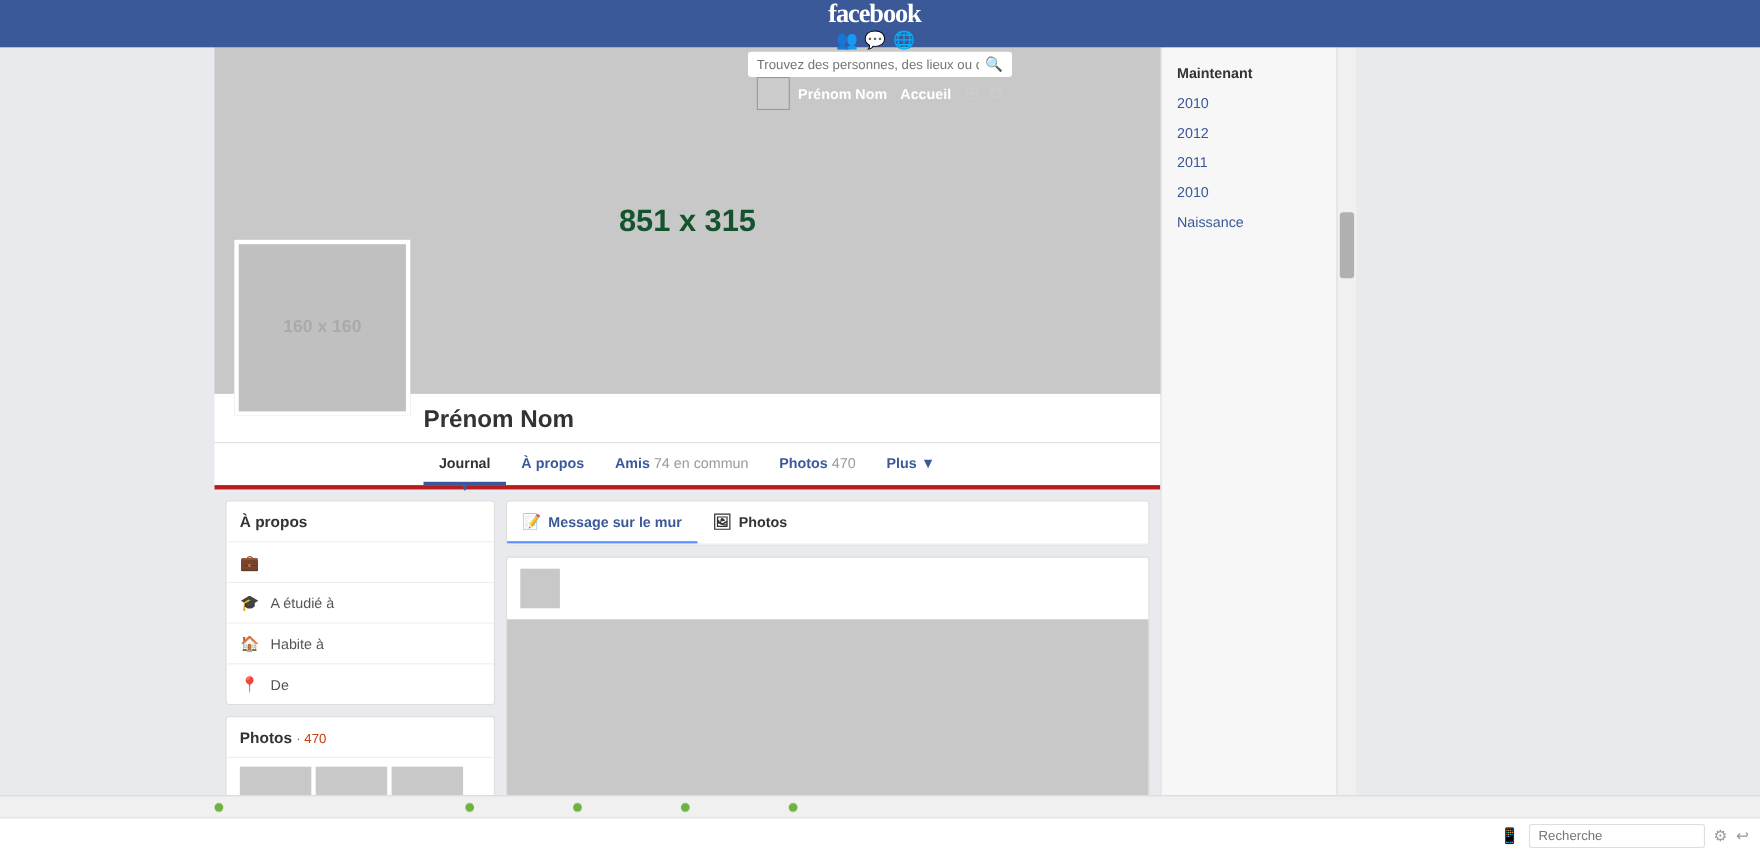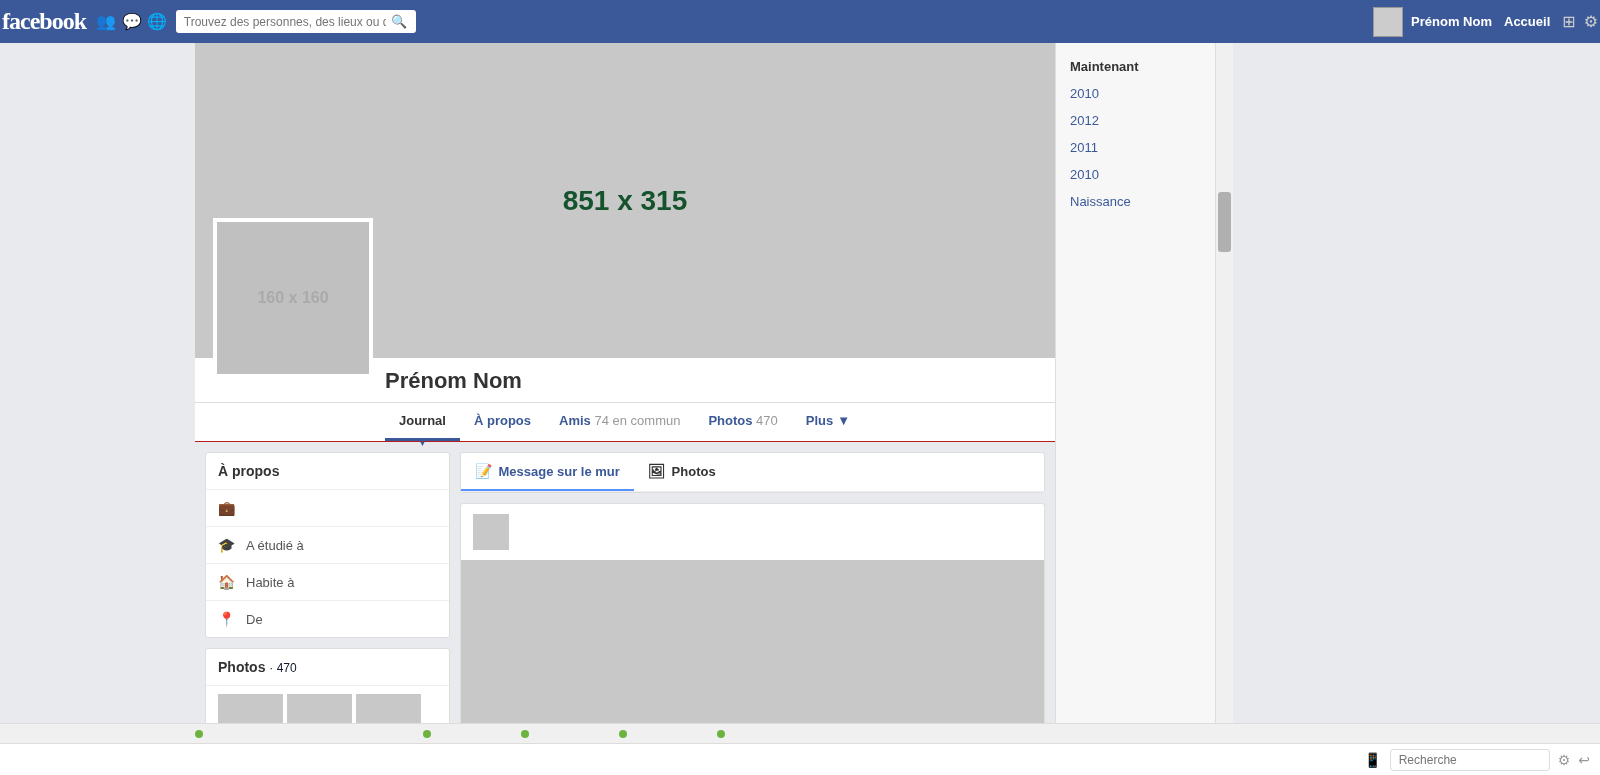--- a/index.html
+++ b/index.html
@@ -2,21 +2,21 @@
 <html><head>
   <meta charset="utf-8">
   <style>
     * { margin: 0; padding: 0; box-sizing: border-box; }
     body { font-family: Arial, Helvetica, sans-serif; font-size: 13px; background: #e9eaed; overflow-x: hidden; }
 
     
     #topbar {
       position: fixed; top: 0; left: 0; right: 0; height: 43px;
       background: #3b5998; display: flex; align-items: center;
-      padding: 0 2px; z-index: 100;
+      padding: 0 12px; z-index: 100; flex-direction: column;
     }
     #topbar .fb-logo {
       color: #fff; font-size: 24px; font-weight: bold; font-family: Georgia, serif;
       margin-right: 10px; letter-spacing: -1px;
     }
     #topbar .nav-icons { display: flex; align-items: center; gap: 6px; margin-right: 8px; }
     #topbar .nav-icon { color: #ccc; font-size: 16px; cursor: pointer; }
     #topbar .search-bar {
       display: flex; align-items: center;
       background: #fff; border-radius: 3px; padding: 4px 8px;
@@ -71,21 +71,21 @@
       border-bottom: 1px solid #ddd;
     }
     .profile-name {
       font-size: 22px; font-weight: bold; color: #333; padding-bottom: 8px;
     }
 
     
     .profile-tabs {
       display: flex; align-items: center; gap: 0;
       background: #fff; padding-left: 190px;
-      border-bottom: 1px solid #b91c1c;
+      border-bottom: 4px solid #b91c1c;
     }
     .tab-item {
       padding: 10px 14px; font-size: 13px; font-weight: bold;
       color: #3b5998; cursor: pointer; border-bottom: 3px solid transparent;
       position: relative;
     }
     .tab-item.active {
       color: #333; border-bottom: 3px solid #3b5998;
     }
     .tab-item.active::after {
@@ -106,21 +106,21 @@
 
     
     .card {
       background: #fff; border-radius: 3px; margin-bottom: 10px;
       border: 1px solid #ddd;
     }
     .card-header {
       padding: 10px 12px; font-size: 14px; font-weight: bold;
       color: #333; border-bottom: 1px solid #eee;
     }
-    .card-count { color: #0f172a; font-weight: normal; font-size: 12px; }
+    .card-count { color: #c2410c; font-weight: normal; font-size: 12px; }
     .apropos-item {
       display: flex; align-items: center; gap: 10px;
       padding: 10px 12px; border-bottom: 1px solid #eee; color: #555; font-size: 13px;
     }
     .apropos-item:last-child { border-bottom: none; }
     .apropos-icon { color: #999; font-size: 14px; width: 18px; text-align: center; }
 
     
     .photos-grid { display: flex; gap: 4px; padding: 8px 12px 10px; flex-wrap: wrap; }
     .photo-thumb {

